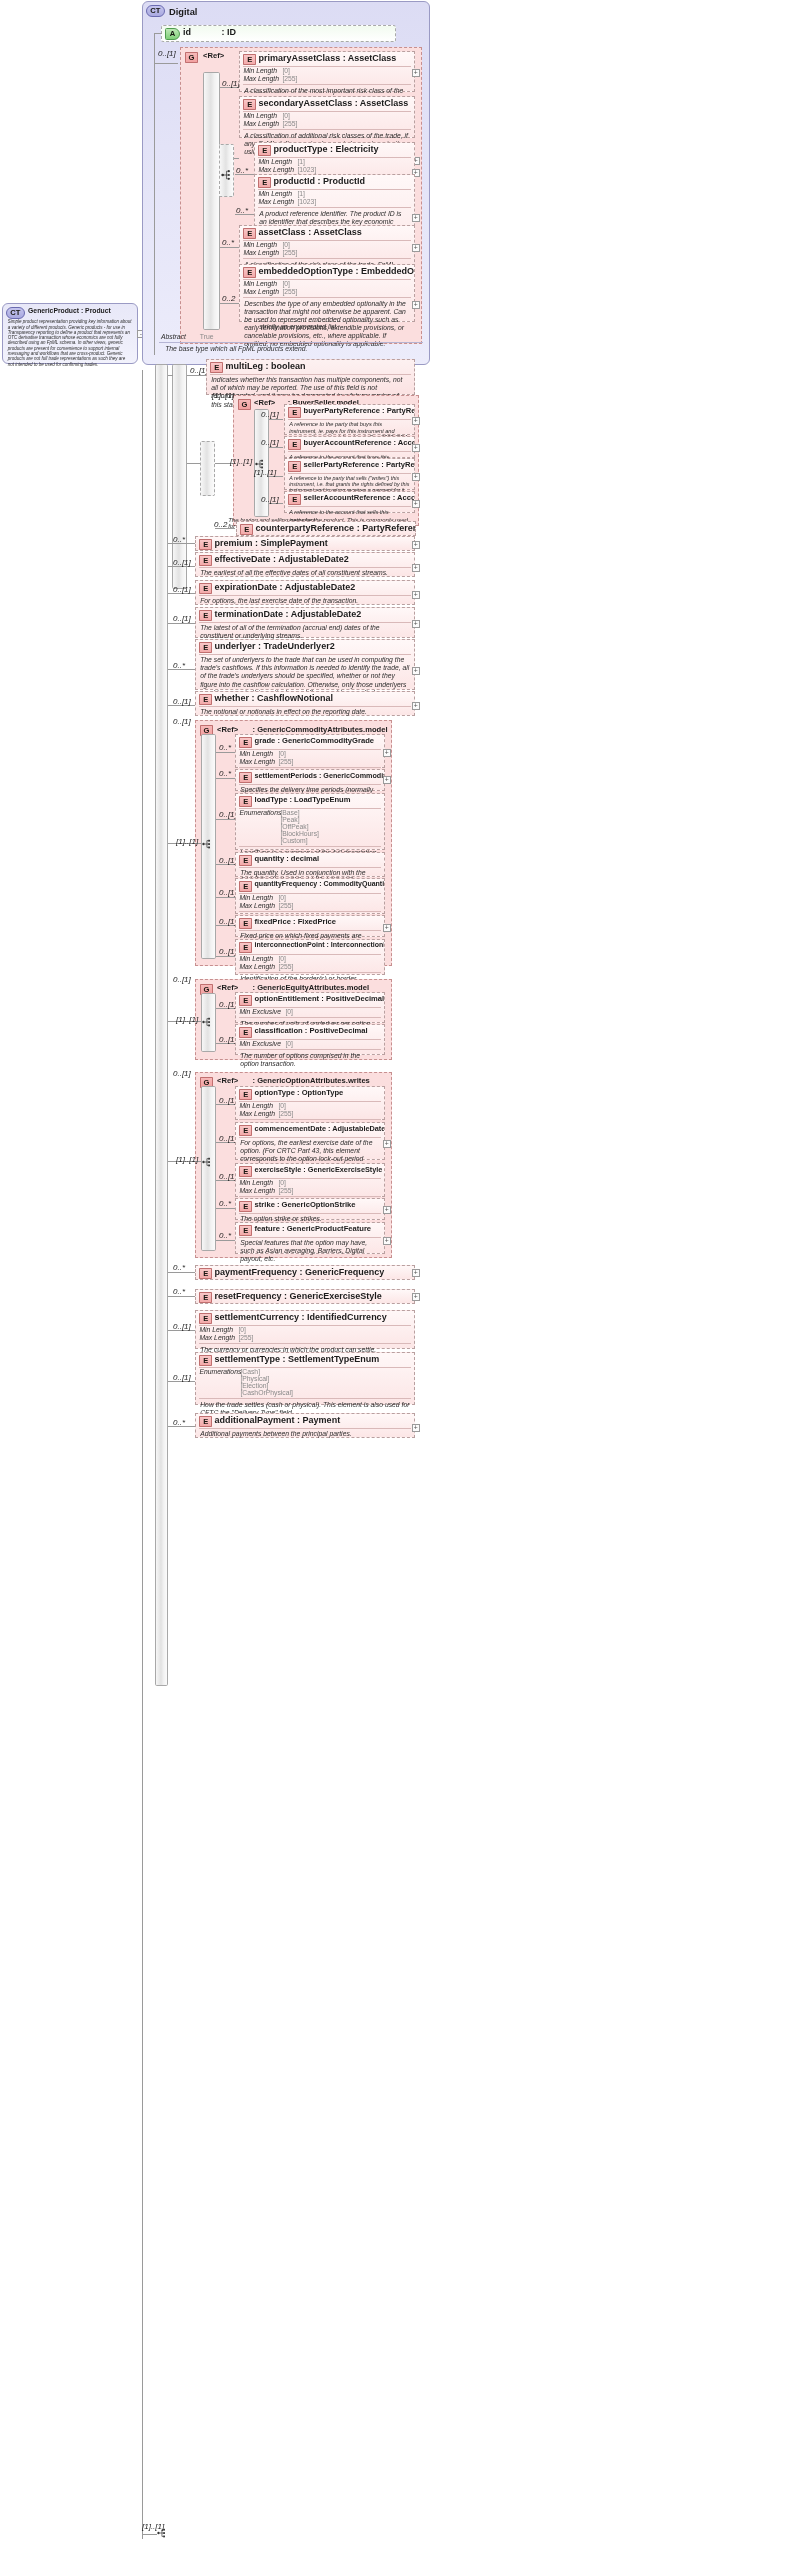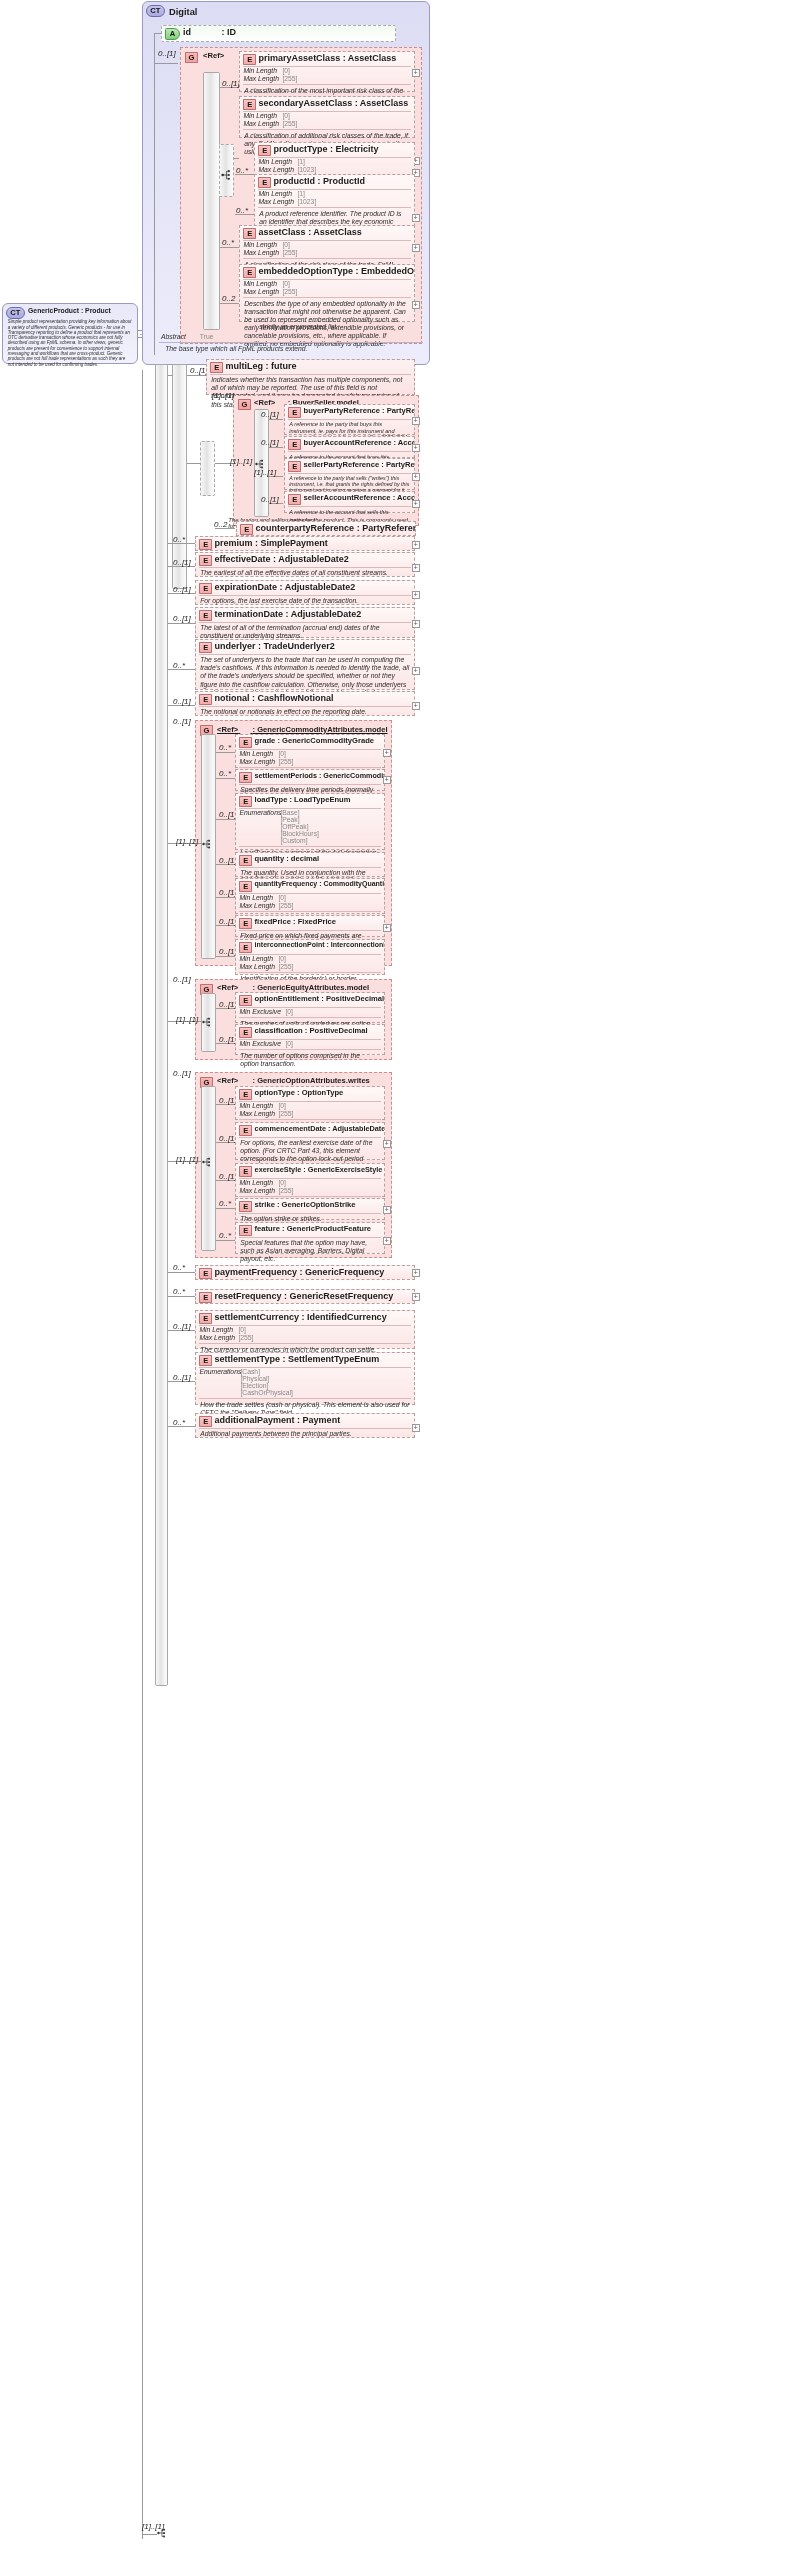--- a/index.html
+++ b/index.html
@@ -338,21 +338,21 @@
       </svg>
   </div>
   <div class="card" style="left:142px; top:2522px;">[1]..[1]</div>
 
   <div class="compositor" style="left:172px; top:364px; width:15.3px; height:225px;"></div>
   <div class="hline" style="left:168px; top:375px; width:5.1px;"></div>
   <div class="hline" style="left:187px; top:375px; width:18.6px;"></div>
   <div class="card" style="left:190px; top:366px;">0..[1]</div>
   <div class="node solidbg" style="left:206px; top:359px; width:209px; height:36px;">
     <div class="node-head"><div class="badge badge-e" style="left:3.4px; top:1.7px;">E</div>
-      <span>multiLeg : future</span></div>
+      <span>multiLeg : boolean</span></div>
     <div class="node-sep"></div>
     <div class="desc">Indicates whether this transaction has multiple components, not all of which may be reported. The use of this field is not recommended, and it may be deprecated in a future version of this standard.</div>
   </div>
 
   <div class="gbox" style="left:233px; top:395px; width:186px; height:131px;"></div>
   <div class="badge badge-g" style="left:238px; top:399px;">G</div>
   <div class="gbox-title" style="left:254px; top:398px; font-size:7.6px;">
     <span>&lt;Ref&gt;</span>
     <span style="display:inline-block;width:8.5px;"></span>
     <span>: BuyerSeller.model</span>
@@ -468,29 +468,29 @@
       <span>underlyer : TradeUnderlyer2</span></div>
     <div class="node-sep"></div>
     <div class="desc">The set of underlyers to the trade that can be used in computing the trade's cashflows. If this information is needed to identify the trade, all of the trade's underlyers should be specified, whether or not they figure into the cashflow calculation. Otherwise, only those underlyers used to compute this particular cashflow need be supplied.</div>
   </div>
   <div class="plus" style="left:412px; top:667px;">+</div>
 
   <div class="hline" style="left:168px; top:705px; width:27px;"></div>
   <div class="card" style="left:173px; top:697px;">0..[1]</div>
   <div class="node" style="left:195px; top:691px; width:220px; height:25.4px;">
     <div class="node-head"><div class="badge badge-e" style="left:3.4px; top:1.7px;">E</div>
-      <span>notional : CashflowNotional</span></div>
+      <span>whether : CashflowNotional</span></div>
     <div class="node-sep"></div>
     <div class="desc">The notional or notionals in effect on the reporting date.</div>
   </div>
   <div class="plus" style="left:412px; top:702px;">+</div>
 
   <div class="gbox" style="left:195px; top:720px; width:197px; height:246px;"></div>
   <div class="badge badge-g" style="left:200px; top:725px;">G</div>
-  <div class="gbox-title" style="left:217px; top:725px; font-size:7.6px;text-decoration:underline;">
+  <div class="gbox-title" style="left:217px; top:725px; font-size:7.6px;">
     <span>&lt;Ref&gt;</span>
     <span style="display:inline-block;width:10.2px;"></span>
     <span>: GenericCommodityAttributes.model</span>
   </div>
   <div class="card" style="left:173px; top:717px;">0..[1]</div>
   <div class="hline" style="left:168px; top:843px; width:34px;"></div>
   <div class="compositor" style="left:201px; top:734px; width:15.3px; height:225px;"></div>
   <div class="card" style="left:176px; top:837px;">[1]..[1]</div>
   <div class="seqicon" style="left:202px; top:838px;">
     <svg width="12" height="12" viewBox="0 0 16 14">
@@ -718,21 +718,21 @@
   <div class="node" style="left:195px; top:1265px; width:220px; height:15.3px;">
     <div class="node-head"><div class="badge badge-e" style="left:3.4px; top:1.7px;">E</div>
       <span>paymentFrequency : GenericFrequency</span></div>
   </div>
   <div class="plus" style="left:412px; top:1269px;">+</div>
 
   <div class="hline" style="left:168px; top:1296px; width:27px;"></div>
   <div class="card" style="left:173px; top:1287px;">0..*</div>
   <div class="node" style="left:195px; top:1289px; width:220px; height:15.3px;">
     <div class="node-head"><div class="badge badge-e" style="left:3.4px; top:1.7px;">E</div>
-      <span>resetFrequency : GenericResetFrequency</span></div>
+      <span>resetFrequency : GenericExerciseStyle</span></div>
   </div>
   <div class="plus" style="left:412px; top:1293px;">+</div>
 
   <div class="hline" style="left:168px; top:1330px; width:27px;"></div>
   <div class="card" style="left:173px; top:1322px;">0..[1]</div>
   <div class="node" style="left:195px; top:1310px; width:220px; height:39px;">
     <div class="node-head"><div class="badge badge-e" style="left:3.4px; top:1.7px;">E</div>
       <span>settlementCurrency : IdentifiedCurrency</span></div>
     <div class="node-sep"></div>
     <div class="facets">

